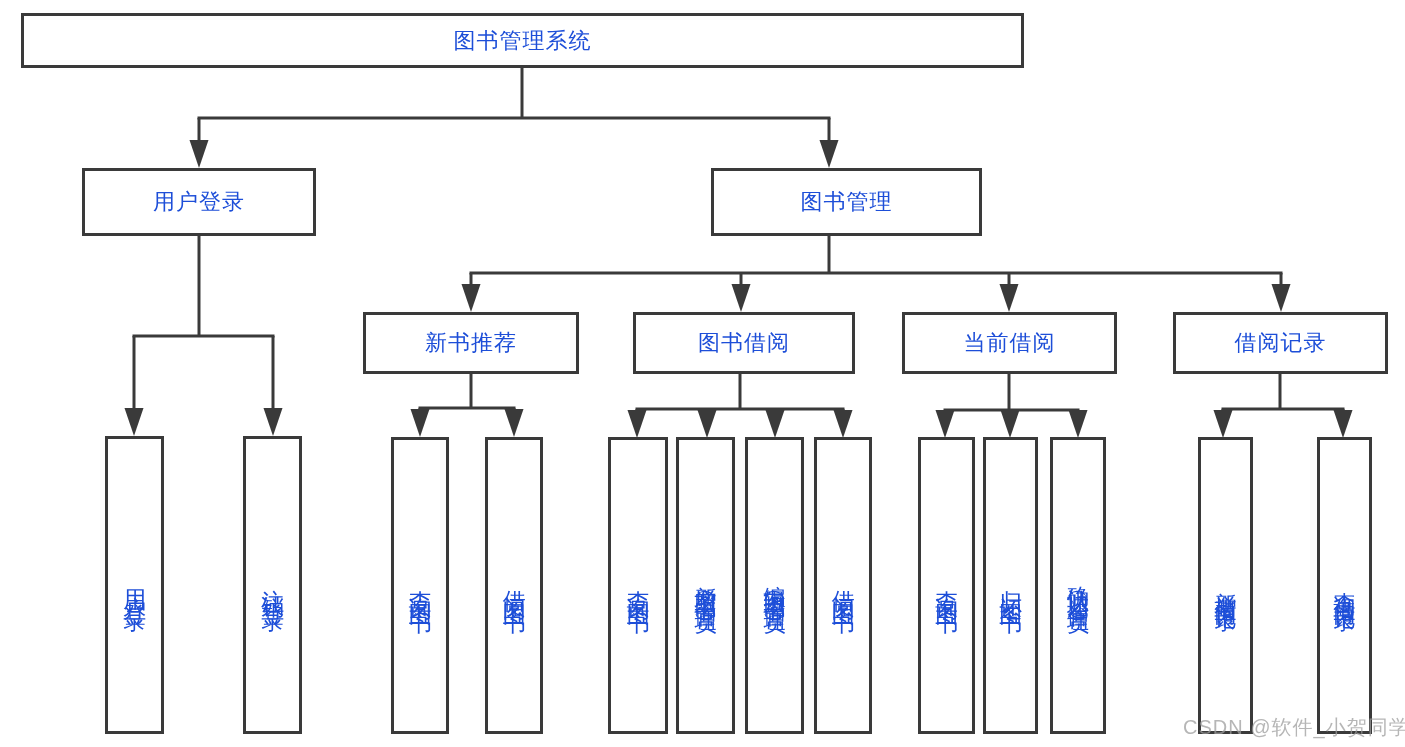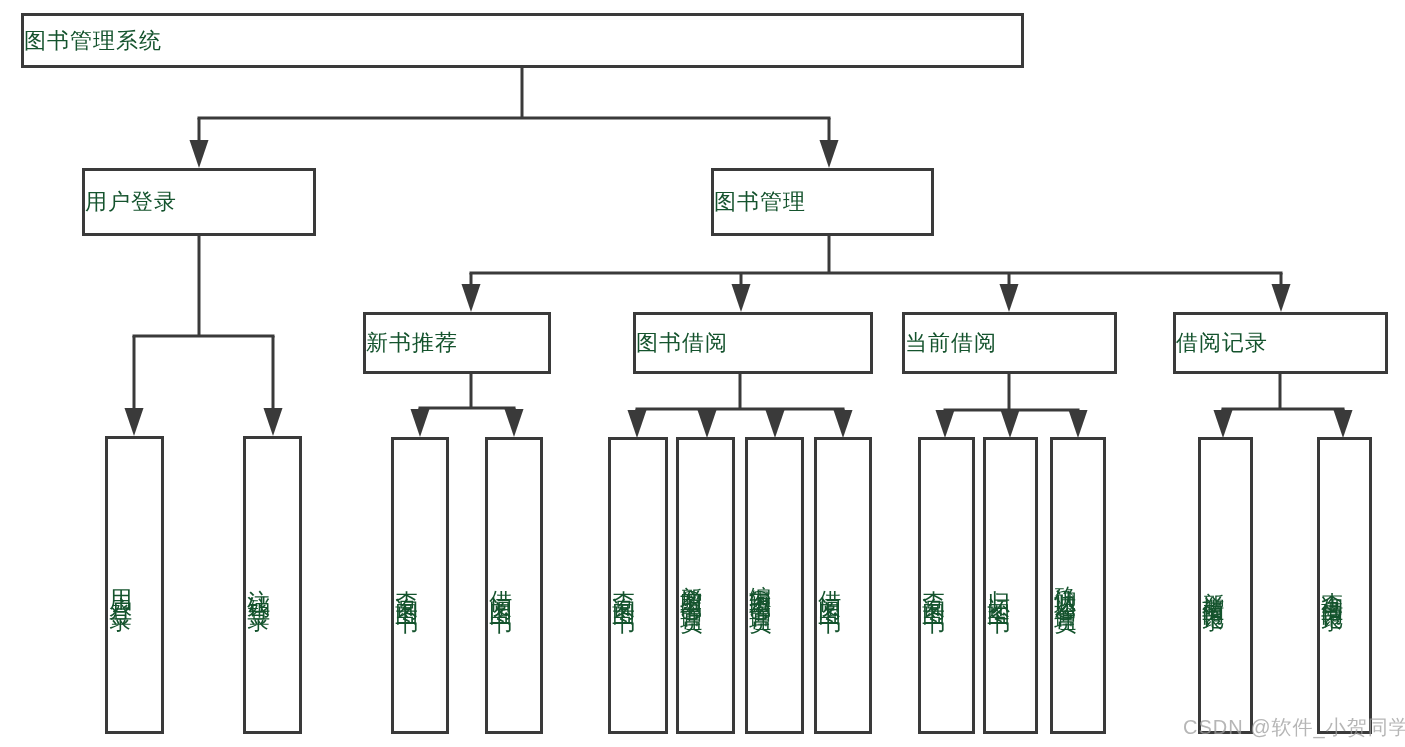--- a/index.html
+++ b/index.html
@@ -17,21 +17,22 @@
     position:absolute; left:0; top:0;
     pointer-events:none;
   }
   .node {
     position:absolute;
     background:#ffffff;
     border:3px solid #3a3a3a;
     box-sizing:border-box;
     display:flex;
     align-items:center;
-    color:#14532d;
+    justify-content:center;
+    color:#1d4ed8;
   }
   .h-node { font-size:22px; letter-spacing:1px; }
   .v-node .vtext {
     writing-mode:vertical-rl;
     font-size:23px;
     letter-spacing:7px;
     line-height:1.1;
   }
   .v-node.long .vtext {
     font-size:22px;
@@ -117,28 +118,28 @@
     </g>
   </svg>
 
   <div class="node h-node" style="left:21px; top:13px; width:1003px; height:55px;">
     <span>图书管理系统</span>
   </div>
 
   <div class="node h-node" style="left:82px; top:168px; width:234px; height:68px;">
     <span>用户登录</span>
   </div>
-  <div class="node h-node" style="left:711px; top:168px; width:223px; height:68px;">
+  <div class="node h-node" style="left:711px; top:168px; width:271px; height:68px;">
     <span>图书管理</span>
   </div>
 
-  <div class="node h-node" style="left:363px; top:312px; width:188px; height:62px;">
+  <div class="node h-node" style="left:363px; top:312px; width:216px; height:62px;">
     <span>新书推荐</span>
   </div>
-  <div class="node h-node" style="left:633px; top:312px; width:240px; height:62px;">
+  <div class="node h-node" style="left:633px; top:312px; width:222px; height:62px;">
     <span>图书借阅</span>
   </div>
   <div class="node h-node" style="left:1173px; top:312px; width:215px; height:62px;">
     <span>借阅记录</span>
   </div>
   <div class="node h-node" style="left:902px; top:312px; width:215px; height:62px;">
     <span>当前借阅</span>
   </div>
 
   <div class="node v-node" style="left:105px; top:436px; width:59px; height:298px;">

